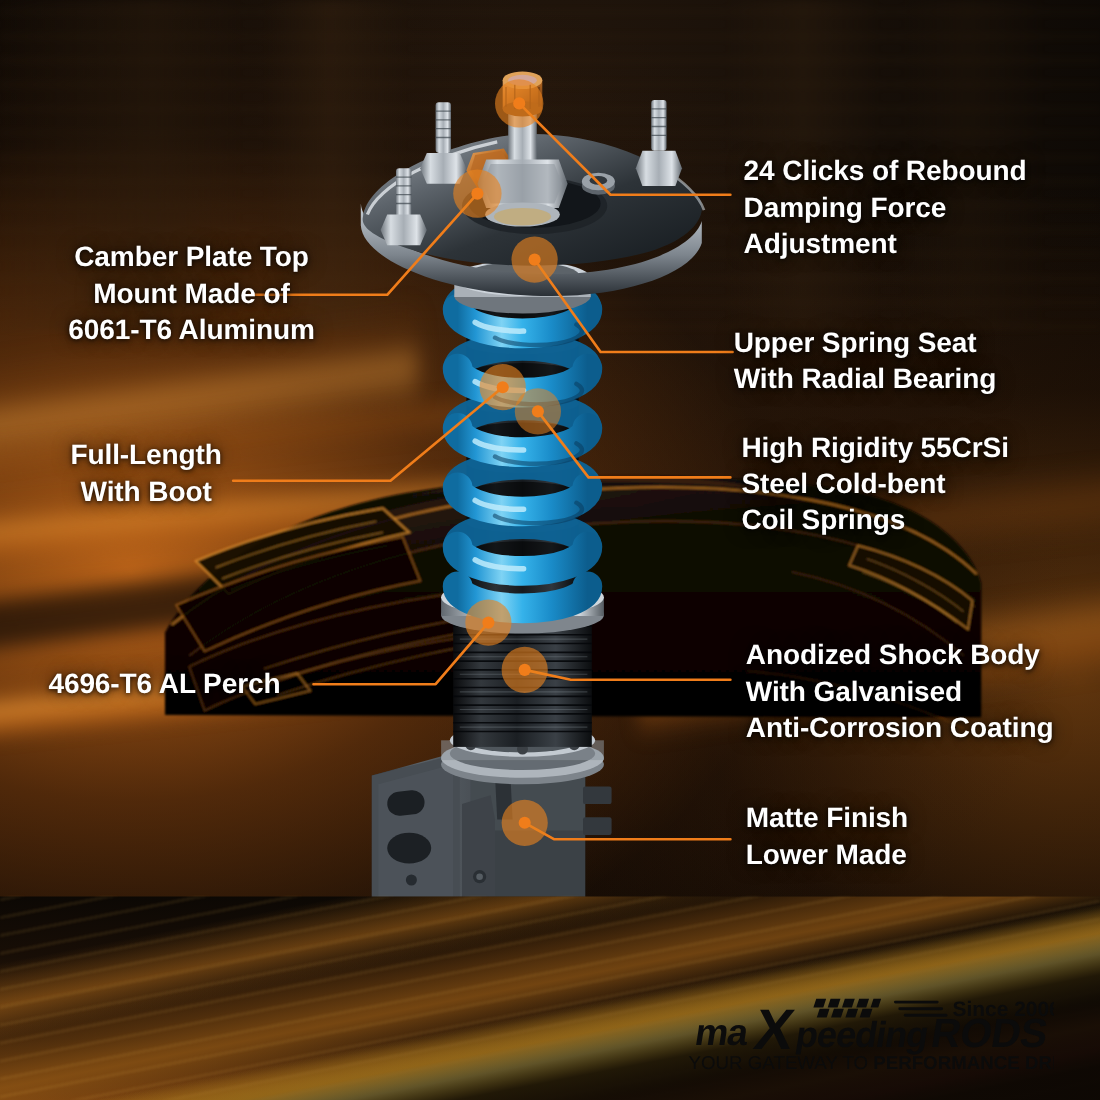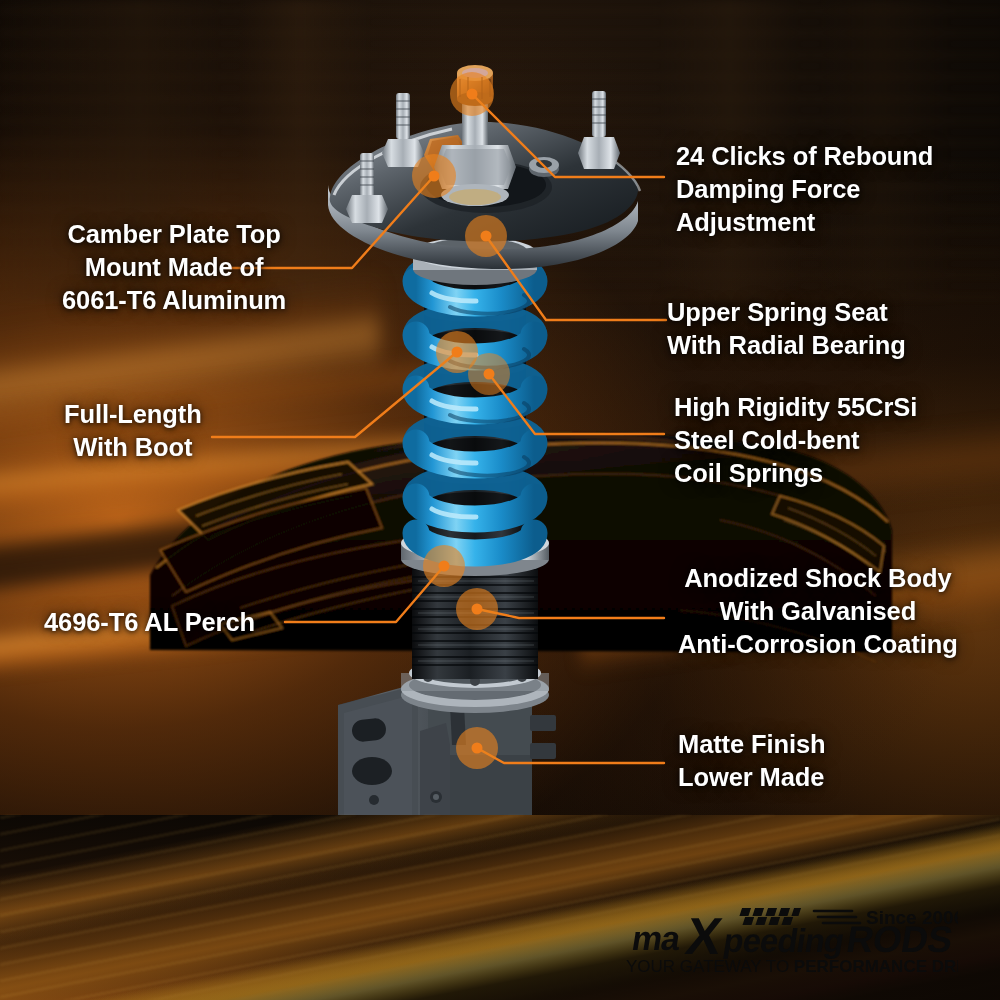--- a/index.html
+++ b/index.html
@@ -498,21 +498,21 @@
 Mount Made of
 6061-T6 Aluminum</div>
       <div class="label right" style="left: 652px; top: 296px; margin-left: 15px;">Upper Spring Seat
 With Radial Bearing</div>
       <div class="label left" style="left: 64px; top: 398px;">Full-Length
 With Boot</div>
       <div class="label right" style="left: 674px; top: 391px;">High Rigidity 55CrSi
 Steel Cold-bent
 Coil Springs</div>
       <div class="label left" style="left: 44px; top: 606px;">4696-T6 AL Perch</div>
-      <div class="label right" style="left: 678px; top: 562px; text-align: center;">Anodized Shock Body
+      <div class="label right" style="left: 678px; top: 580px;">Anodized Shock Body
 With Galvanised
 Anti-Corrosion Coating</div>
       <div class="label right" style="left: 678px; top: 728px;">Matte Finish
 Lower Made</div>
     </div>
 
   <svg class="logo" viewBox="0 0 340 74">
 
     <g transform="skewX(-18)">
       <rect x="126" y="6" width="9" height="8" fill="#0b0b0b"></rect>

